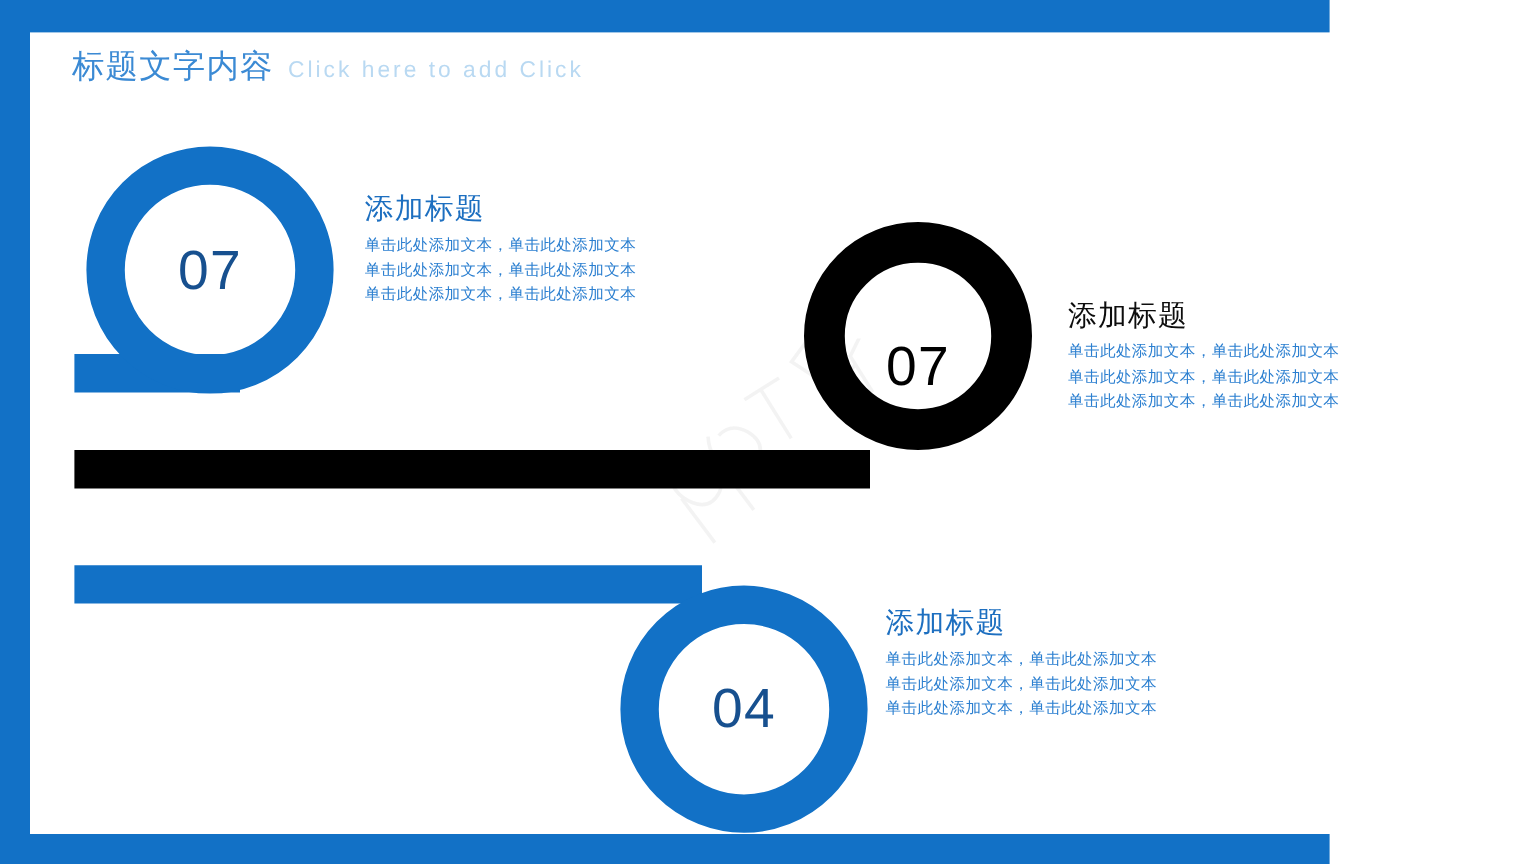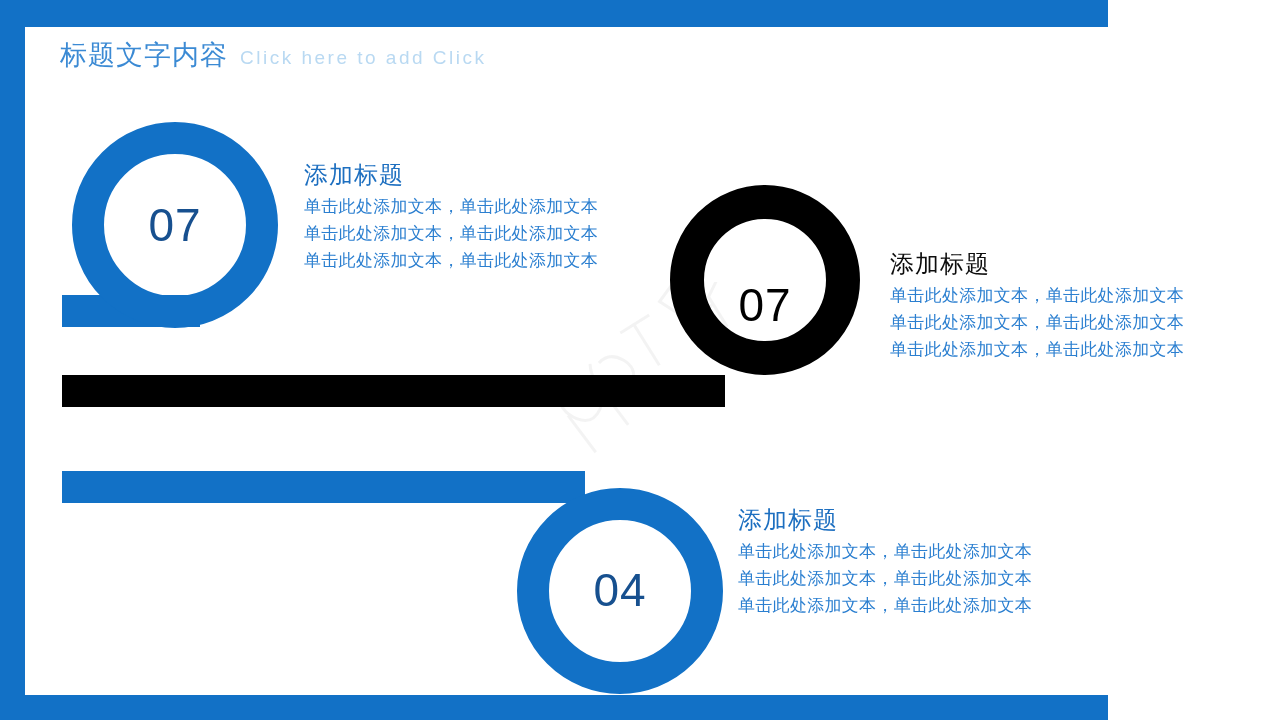--- a/index.html
+++ b/index.html
@@ -93,21 +93,21 @@
   .tb-title {
     font-size: 24px;
     line-height: 1.25;
     margin-bottom: 4px;
     font-weight: 400;
     letter-spacing: 1px;
   }
   .tb-title.blue  { color: #1d6fc0; }
   .tb-title.black { color: #0d0d0d; }
   .tb-line {
-    font-size: 17px;
+    font-size: 13px;
     line-height: 1.58;
     color: #2b7fd0;
     letter-spacing: 0.3px;
   }
 </style>
 </head>
 <body>
 
 <div id="slide">
   <div id="canvas">

